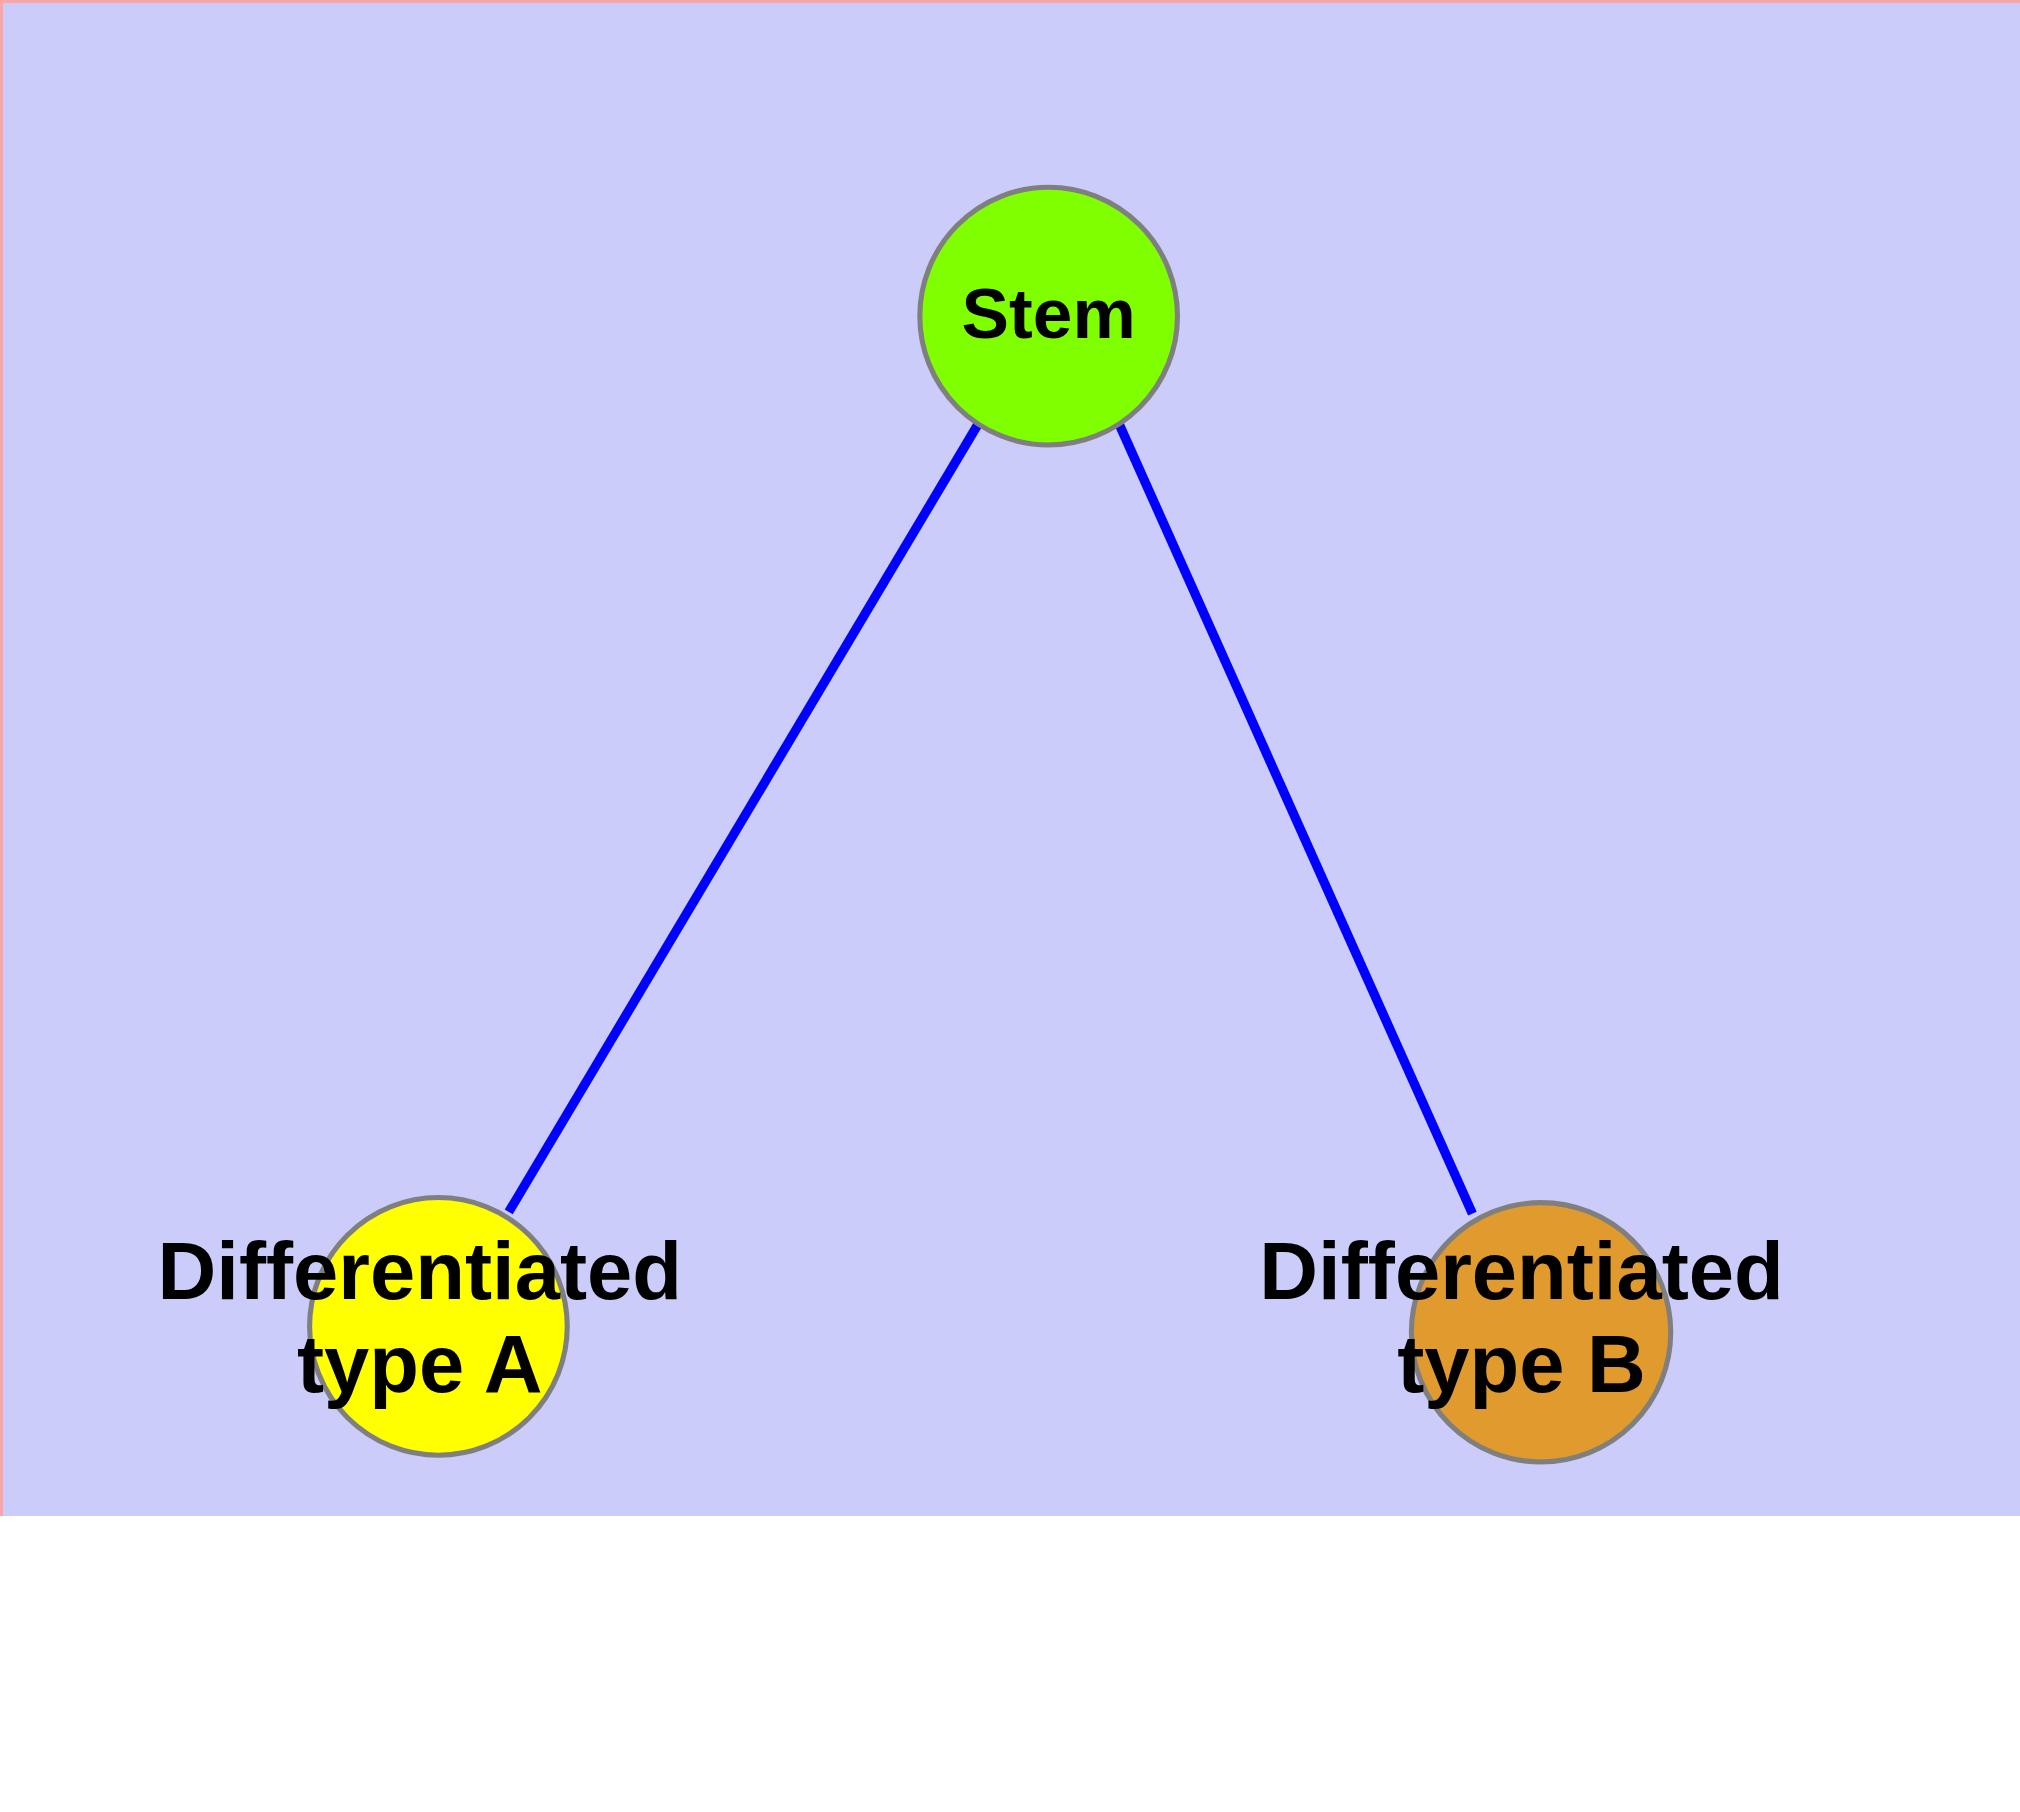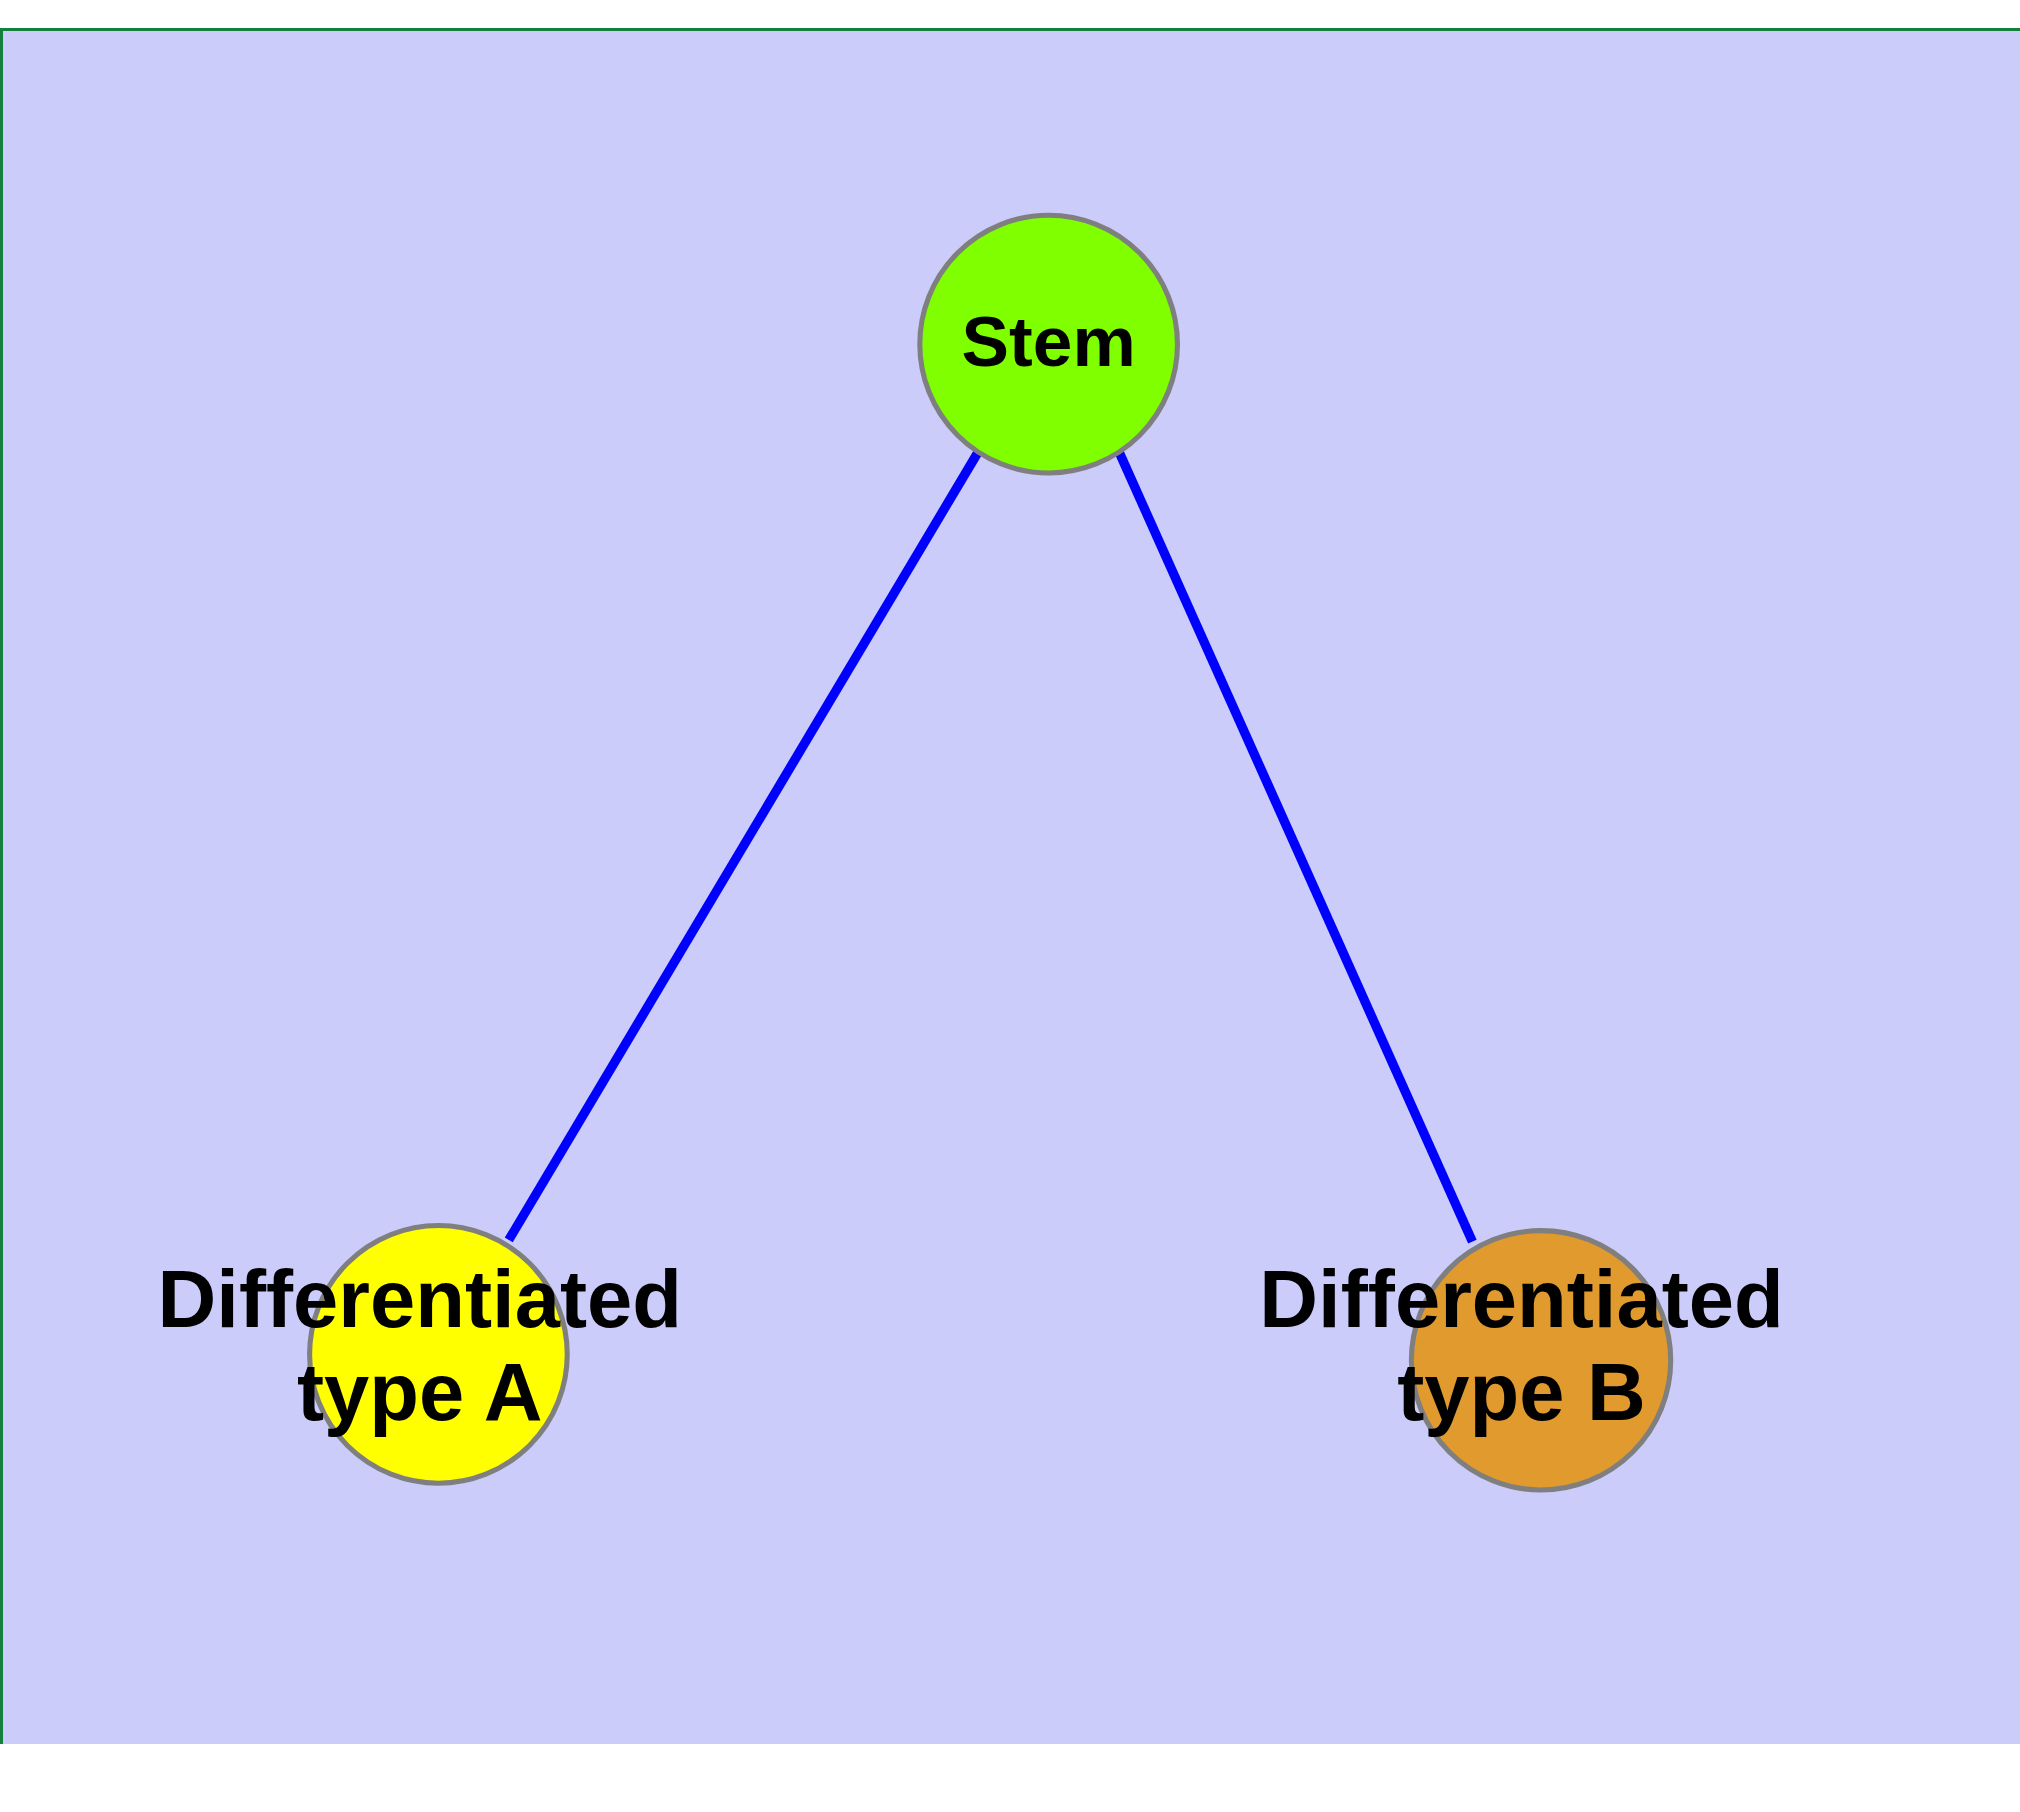--- a/index.html
+++ b/index.html
@@ -4,25 +4,24 @@
 <title>Cell Differentiation Graph</title>
 <style>
   html, body {
     margin: 0;
     padding: 0;
     background: #ffffff;
   }
   #canvas {
     position: relative;
     width: 2021px;
-    height: 1716px;
-    background: #15803d;
+    height: 1516px;
+    background: #fca5a5;
     overflow: hidden;
     font-family: "Liberation Sans", "DejaVu Sans", sans-serif;
-    margin-top: 28px;
   }
   #plot-area {
     position: absolute;
     left: 3.4px;
     top: 3.4px;
     width: 2017px;
     height: 1809px;
     background: #ccccfb;
   }
   #graph-svg {

